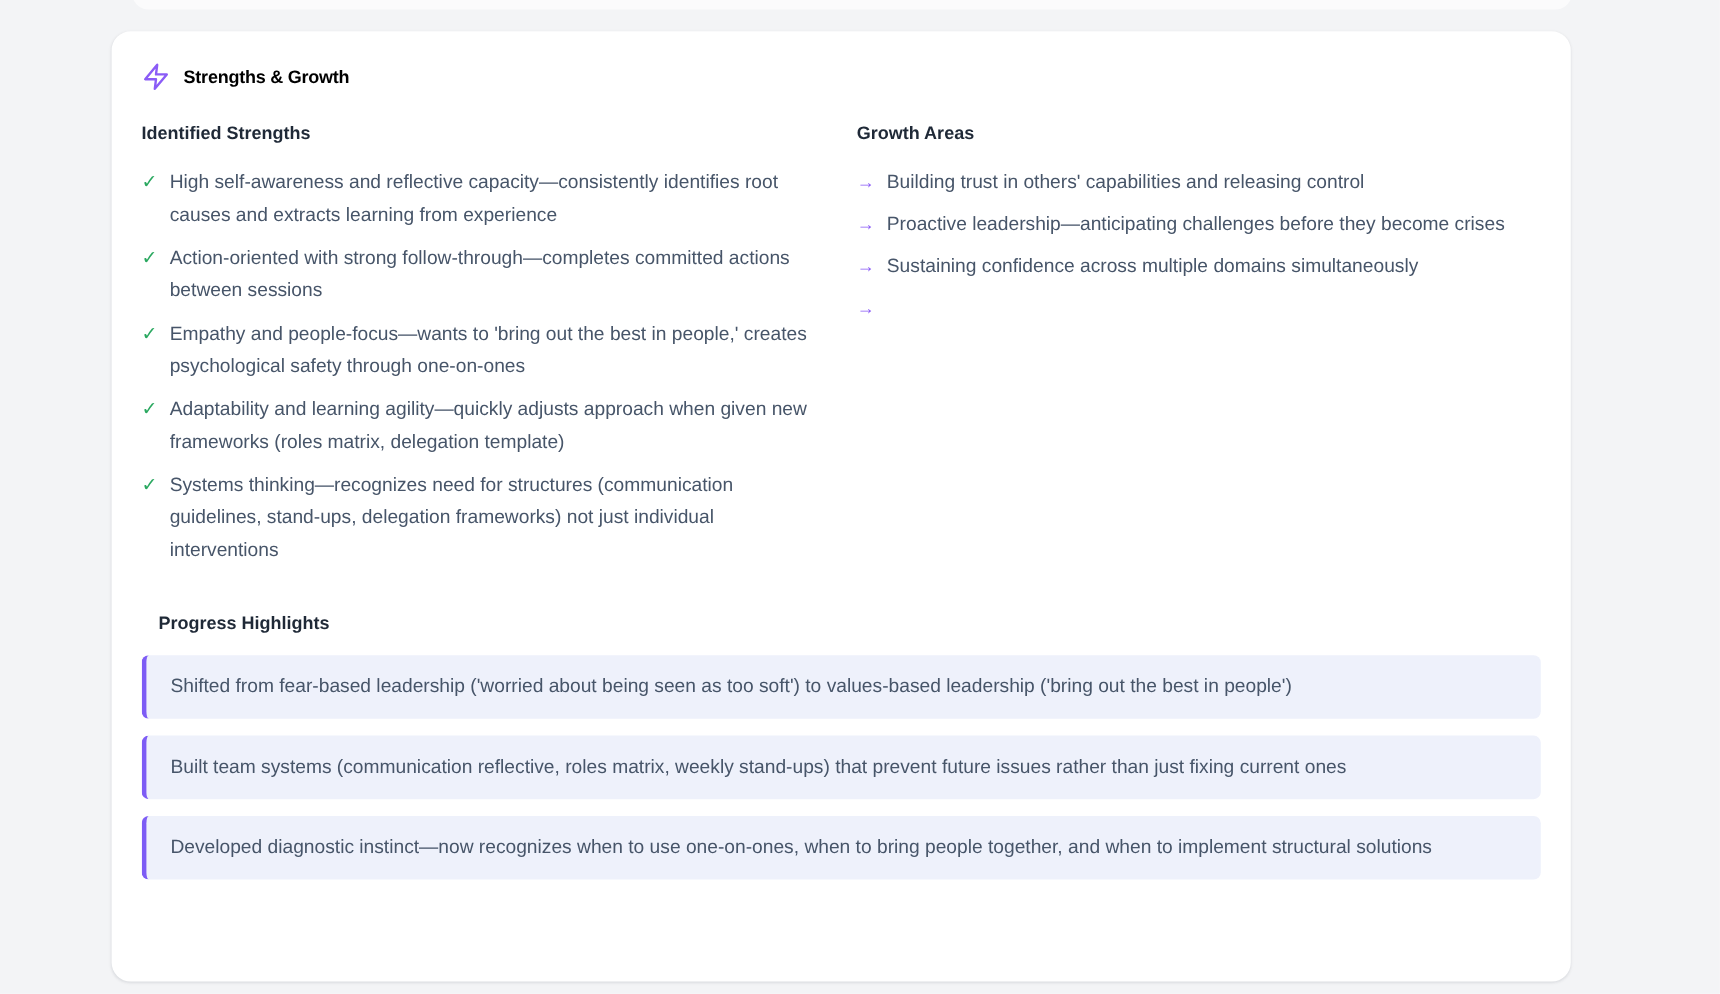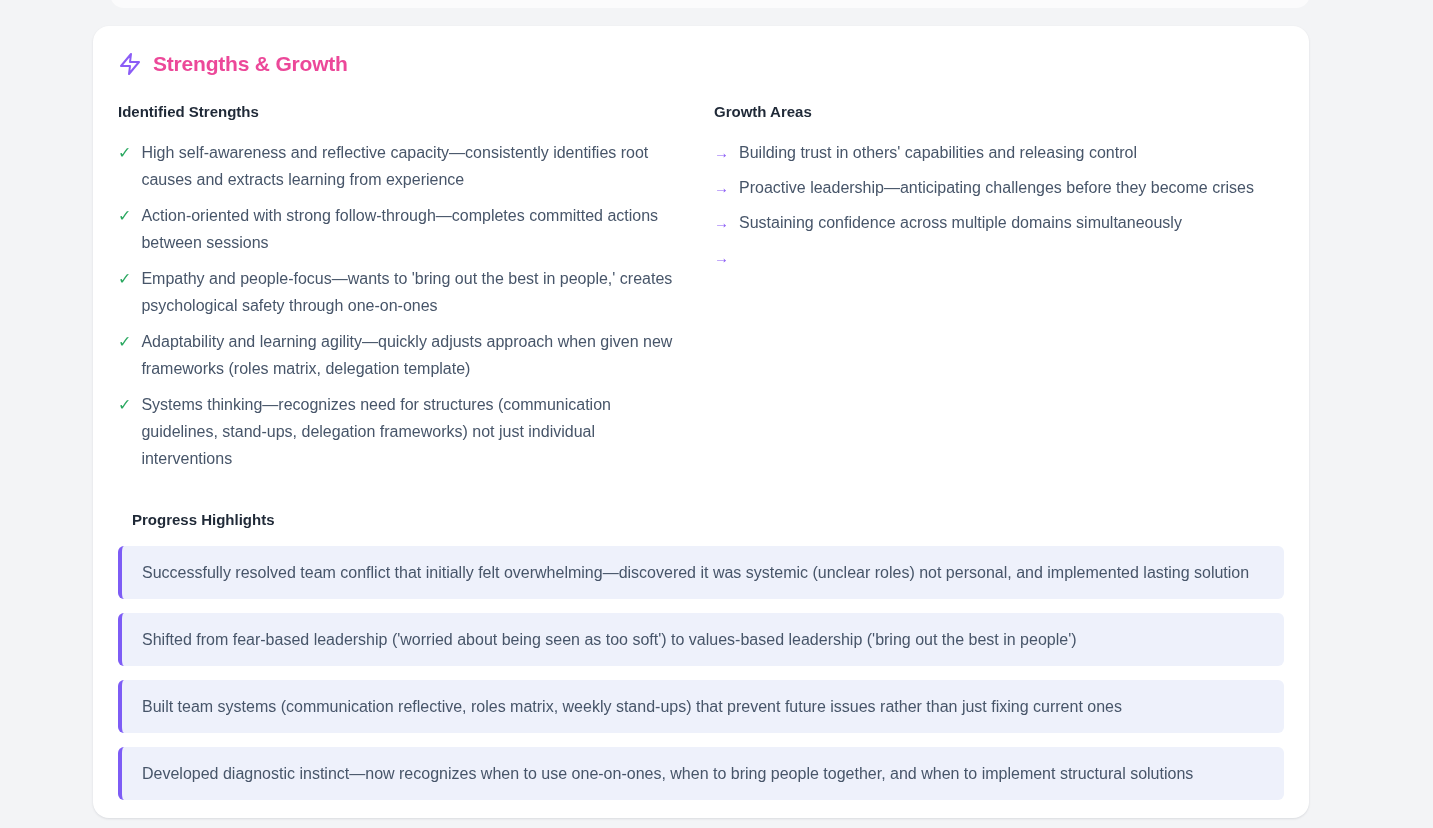--- a/index.html
+++ b/index.html
@@ -30,23 +30,23 @@
     padding: 26px 25px 24px 25px;
   }
   .card-title-row {
     display: flex;
     align-items: center;
     gap: 11px;
     margin-bottom: 27px;
   }
   .zap { width: 24px; height: 24px; flex: 0 0 auto; display: block; }
   .card-title {
-    font-size: 21px;
+    font-size: 15px;
     font-weight: 700;
-    color: #ec4899;
+    color: #000000;
     letter-spacing: -0.2px;
   }
   .columns {
     display: grid;
     grid-template-columns: 1fr 1fr;
     column-gap: 26px;
   }
   .section-heading {
     font-size: 15px;
     font-weight: 700;
@@ -145,20 +145,19 @@
           <li class="bullet-item">
             <span class="bullet-glyph arrow-glyph">→</span>
           </li>
         </ul>
       </div>
 
     </div>
 
     <div class="highlights-section">
       <div class="section-heading">Progress Highlights</div>
-      <div class="highlight-box">Successfully resolved team conflict that initially felt overwhelming—discovered it was systemic (unclear roles) not personal, and implemented lasting solution</div>
       <div class="highlight-box">Shifted from fear-based leadership ('worried about being seen as too soft') to values-based leadership ('bring out the best in people')</div>
       <div class="highlight-box">Built team systems (communication reflective, roles matrix, weekly stand-ups) that prevent future issues rather than just fixing current ones</div>
       <div class="highlight-box">Developed diagnostic instinct—now recognizes when to use one-on-ones, when to bring people together, and when to implement structural solutions</div>
     </div>
 
   </div>
 </div>
 
 </body></html>

